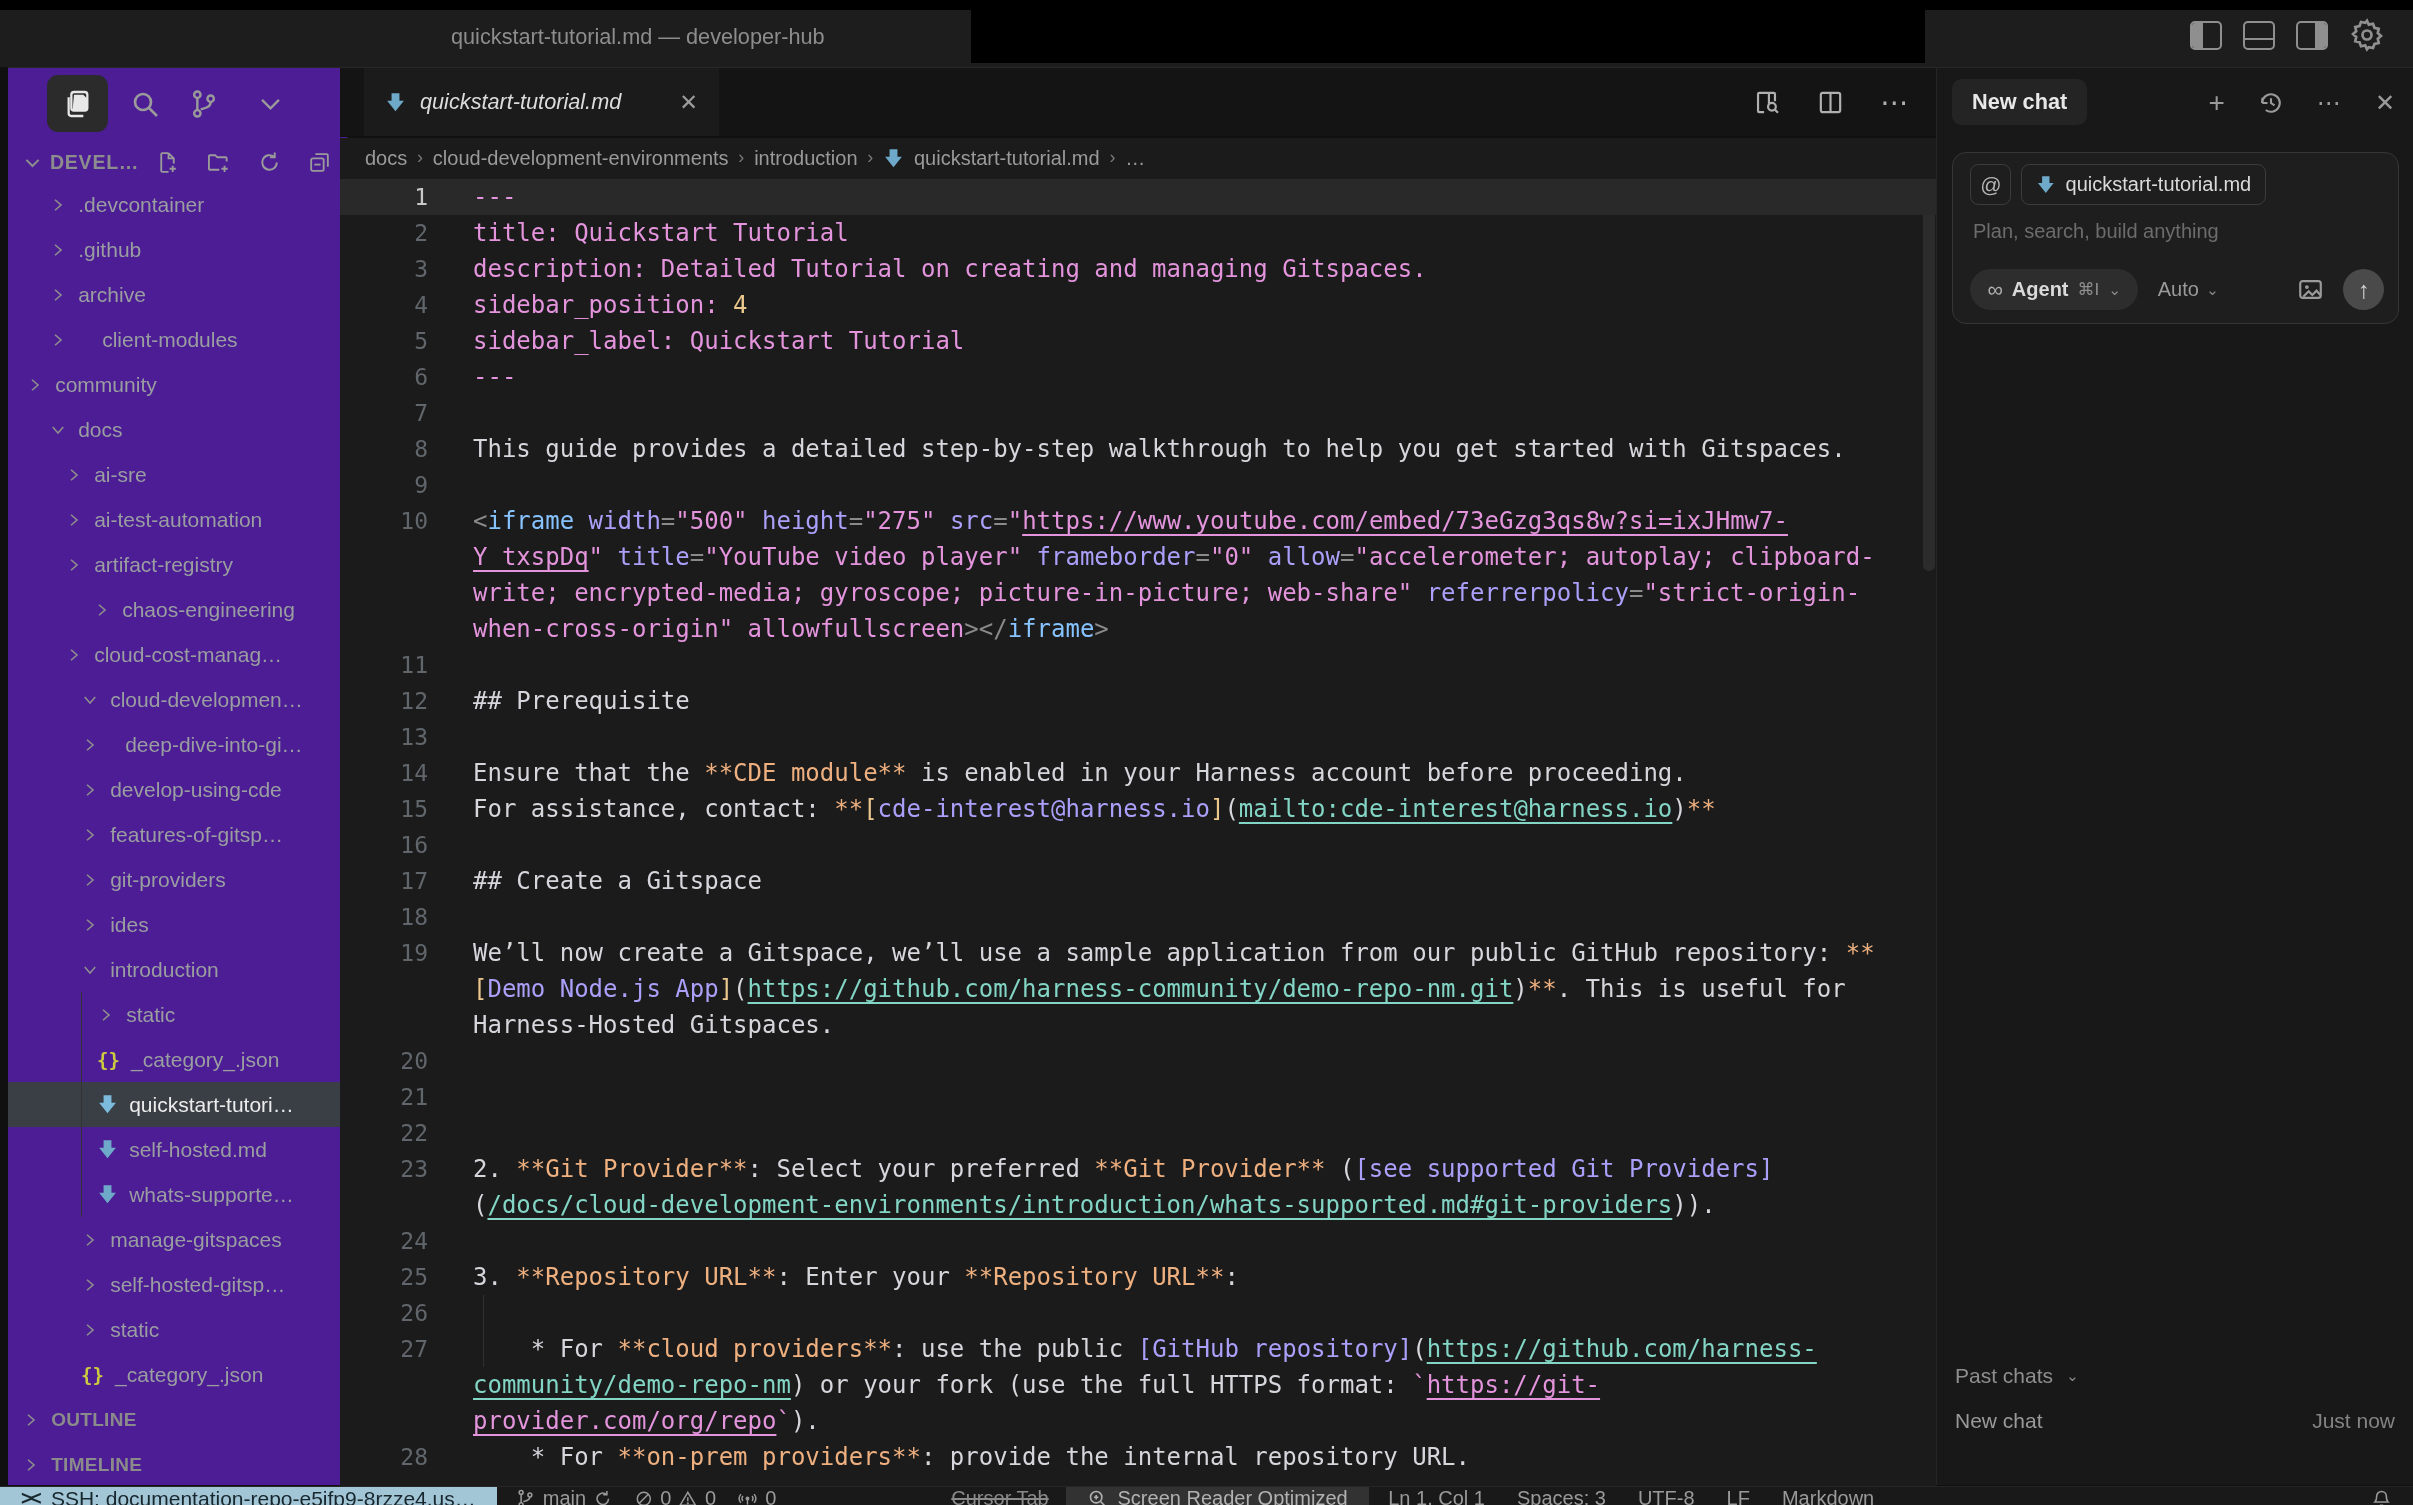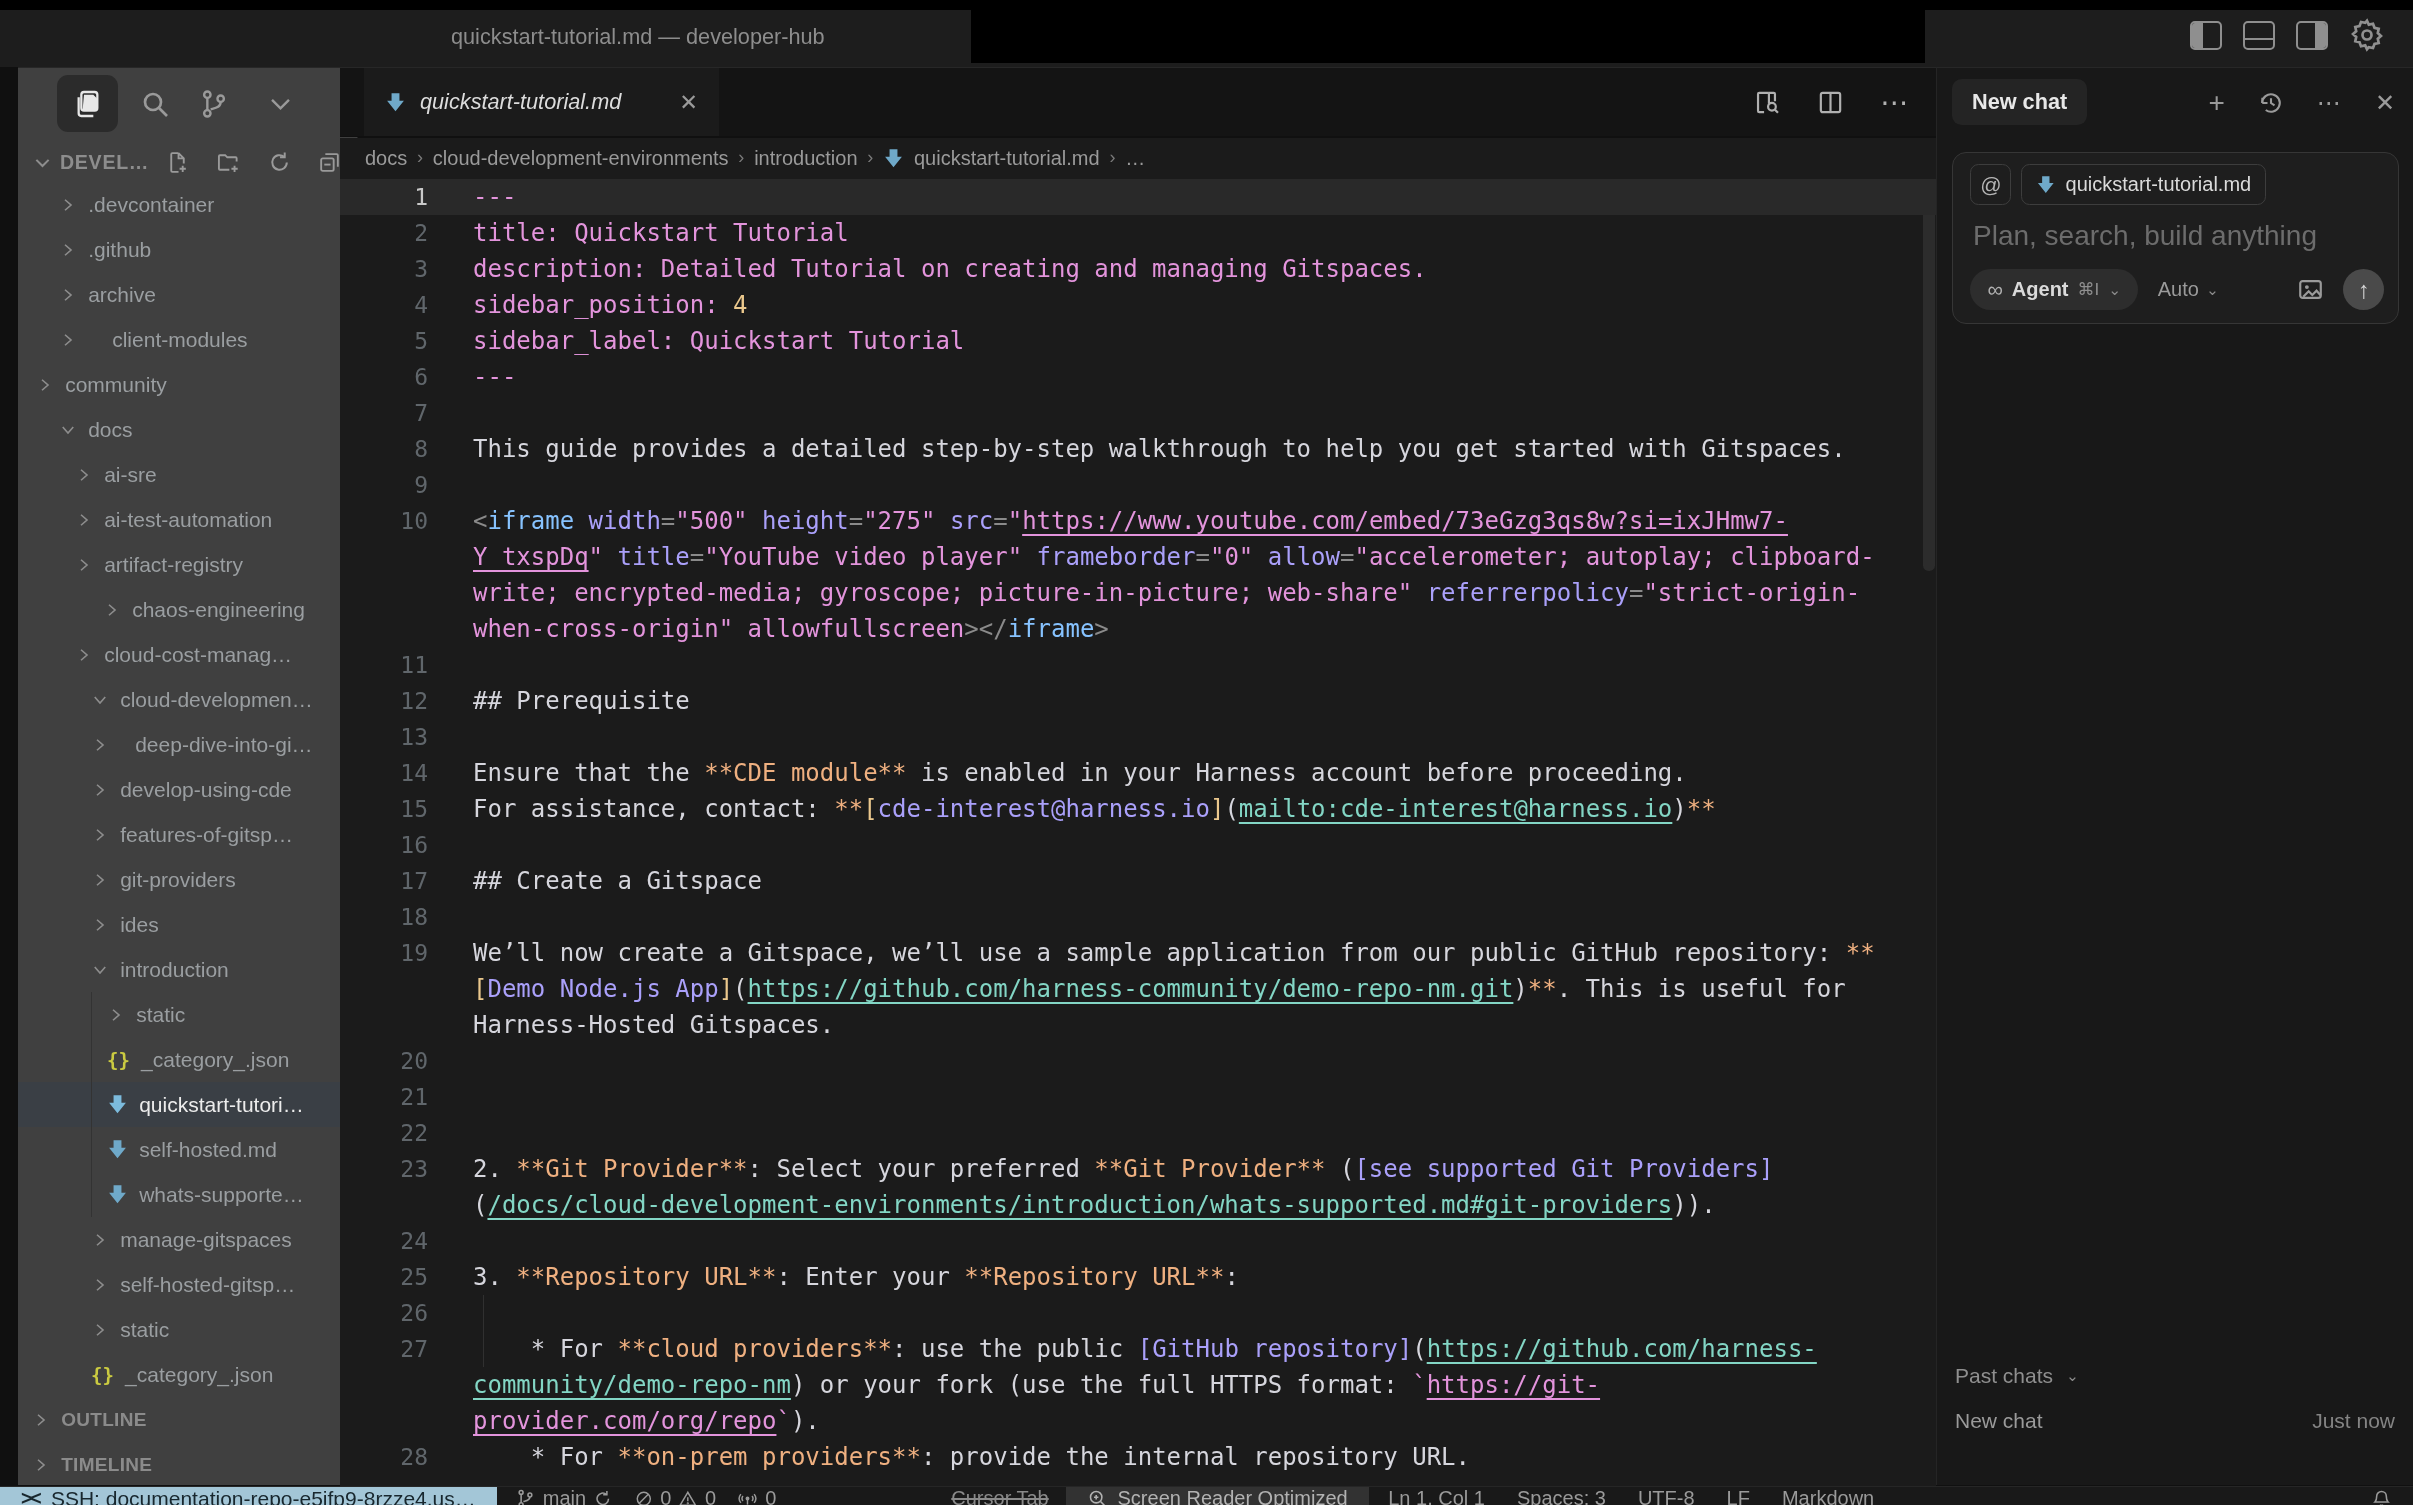--- a/index.html
+++ b/index.html
@@ -12,21 +12,21 @@
   #titlebar .topstrip { position:absolute; left:0; top:0; right:0; height:9.8px; background:#000; }
   #window-title { position:absolute; left:451px; top:24px; font-size:21.7px; color:#8d8d8d; white-space:nowrap; }
   #redacted { position:absolute; left:971px; top:9.8px; width:954px; height:53px; background:#000; }
   .win-controls { position:absolute; right:28px; top:17px; display:flex; gap:21px; align-items:center; }
   .layout-ic { width:32px; height:29px; border:2.4px solid #8f8f8f; border-radius:4.9px; position:relative; overflow:hidden; }
   .layout-ic.left::after  { content:""; position:absolute; left:0; top:0; bottom:0; width:11.2px; background:#8f8f8f; }
   .layout-ic.bottom::after{ content:""; position:absolute; left:0; right:0; bottom:0; height:7.7px; border-top:2.4px solid #8f8f8f; }
   .layout-ic.right::after { content:""; position:absolute; right:0; top:0; bottom:0; width:11.2px; background:#8f8f8f; }
 
   
-  #sidebar { position:absolute; left:18px; top:67px; width:340px; height:1418px; background:#404040; border-right:0.7px solid #252525; border-top:0.7px solid #272727;}
+  #sidebar { position:absolute; left:8px; top:67px; width:340px; height:1418px; background:#4c1d95; border-right:0.7px solid #252525; border-top:0.7px solid #272727;}
   .activity-row { position:absolute; left:0; top:0; width:100%; height:70px; }
   .act-item { position:absolute; top:7px; width:61px; height:57px; display:flex; align-items:center; justify-content:center; border-radius:11.2px; }
   .act-item.active { background:#2b2b2b; }
   .expl-header { position:absolute; top:73px; left:0; width:100%; height:42px; display:flex; align-items:center; }
   .expl-header .hdr-label { font-size:19.6px; font-weight:700; letter-spacing:0.7px; color:#8d8d8d; margin-left:7px; }
   .hdr-actions { position:absolute; right:15.4px; display:flex; gap:25px; align-items:center; }
   #tree { position:absolute; top:114px; left:0; width:100%; }
   .trow { height:45px; display:flex; align-items:center; position:relative; font-size:21px; color:#9a9ea1; white-space:nowrap; }
   .trow .tlabel { margin-left:11.2px; }
   .trow.selected { background:#3a3f45; color:#ececec; }
@@ -59,21 +59,21 @@
   
   #panel { position:absolute; left:1936px; top:67px; width:477px; height:1418px; background:#181818; border-left:0.7px solid #252525; border-top:0.7px solid #272727; }
   .panel-header { position:absolute; left:0; top:0; width:100%; height:70px; }
   .chat-tab { position:absolute; left:15.4px; top:11.2px; height:46px; padding:0 19.6px; background:#242424; border-radius:9.8px; display:flex; align-items:center; font-size:21.7px; font-weight:600; color:#e8e8e8; }
   .panel-actions { position:absolute; right:18px; top:0; height:70px; display:flex; gap:32px; align-items:center; color:#9a9a9a; }
   .pa-glyph { font-size:28px; color:#9a9a9a; }
   #chat-input { position:absolute; left:15.4px; top:84px; width:447px; height:172px; border:1.4px solid #363636; border-radius:14px; background:#1e1e1e; }
   .ctx-row { position:absolute; left:17px; top:11.2px; display:flex; gap:9.8px; align-items:center; }
   .at-chip { width:41px; height:41px; border:1.4px solid #3d3d3d; border-radius:8.4px; display:flex; align-items:center; justify-content:center; font-size:21px; color:#b5b5b5; }
   .file-chip { height:41px; border:1.4px solid #3d3d3d; border-radius:8.4px; display:flex; align-items:center; gap:9.8px; padding:0 14px; font-size:20px; color:#dadada; }
-  .chat-placeholder { position:absolute; left:19.6px; top:67px; font-size:28px; color:#6c6c6c;text-align:right; }
+  .chat-placeholder { position:absolute; left:19.6px; top:67px; font-size:20px; color:#6c6c6c;text-align:right; }
   .input-bottom { position:absolute; left:17px; right:14px; bottom:12.6px; display:flex; align-items:center; }
   .agent-pill { height:41px; background:#2d2d2d; border-radius:698px; display:flex; align-items:center; gap:9px; padding:0 17px; }
   .agent-pill .inf { font-size:21.7px; color:#b0b0b0; }
   .agent-pill .ag { font-size:20px; font-weight:600; color:#dadada; }
   .agent-pill .kbd { font-size:17px; color:#8f8f8f; }
   .chev { font-size:15.4px; color:#8f8f8f; }
   .model-sel { display:flex; gap:7px; align-items:center; margin-left:19.6px; font-size:20px; color:#9a9a9a; }
   .send-btn { width:41px; height:41px; border-radius:50%; background:#4a4a4a; display:flex; align-items:center; justify-content:center; margin-left:18px; }
   .send-btn .up { font-size:24px; font-weight:700; color:#d8d8d8; }
   .img-btn { margin-left:auto; }

